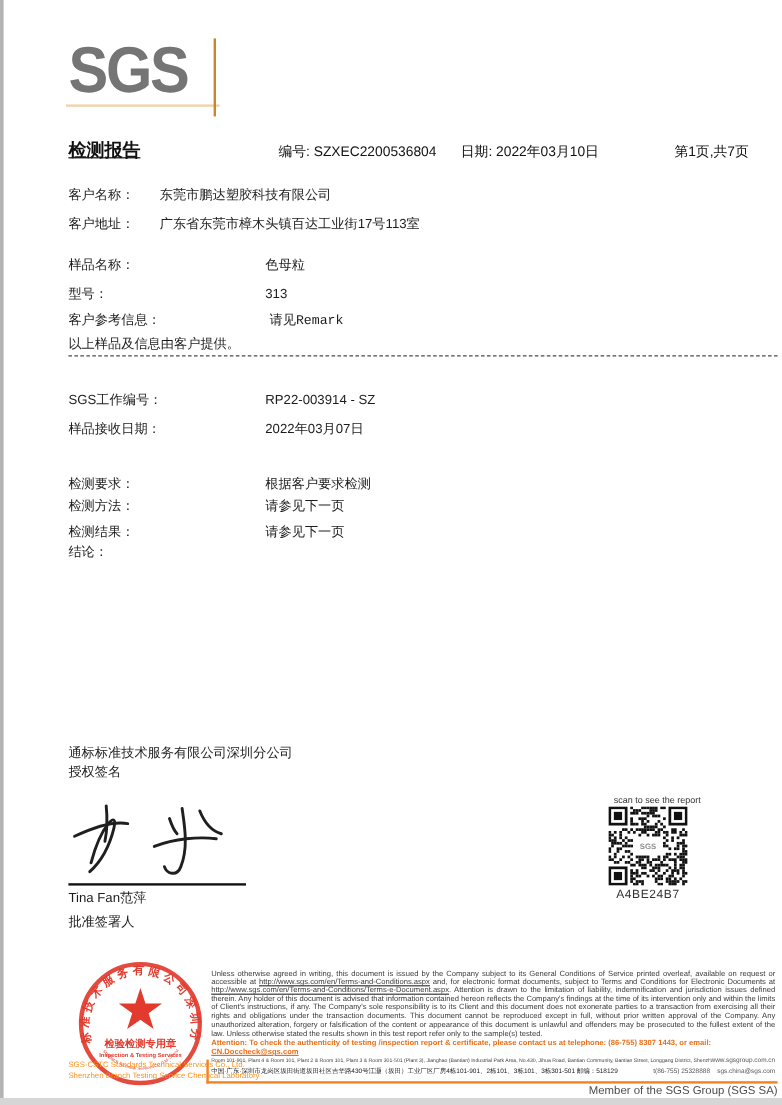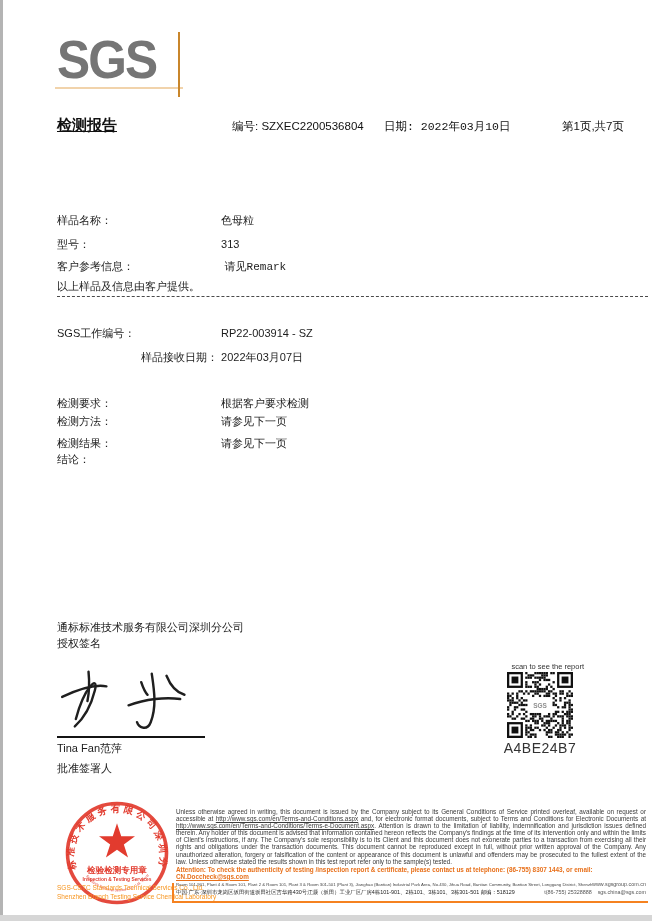--- a/index.html
+++ b/index.html
@@ -14,21 +14,21 @@
   .doc-title{font-weight:bold;font-size:15px;color:#111;}
   .meta{font-size:11.5px;color:#111;}
   .row{position:absolute;left:57px;font-size:11px;white-space:nowrap;}
   .row .lbl{display:inline-block;color:#1c1c1c;}
   .w73{width:73px;} .w161{width:161px;}
   .dash{position:absolute;left:57px;width:591px;border-top:1.6px dashed #4a4a4a;}
   .concl{position:absolute;left:218px;width:428px;font-size:11px;line-height:17.6px;color:#1c1c1c;text-align:justify;}
   .sig-text{font-size:11px;color:#1c1c1c;}
   .underline{position:absolute;height:2px;background:#141414;}
   .qr-caption{font-size:7.5px;color:#333;text-align:right;}
-  .qr-code-text{font-size:14px;color:#333;text-align:center;letter-spacing:.5px;}
+  .qr-code-text{font-size:10px;color:#333;text-align:center;letter-spacing:.5px;}
   .org-orange{font-size:6.5px;color:#f7941d;white-space:nowrap;}
   .fineprint{position:absolute;left:176px;top:808px;width:470px;}
   .fineprint p{margin:0;font-size:6.35px;line-height:7.1px;color:#3b3b3b;text-align:justify;}
   .fineprint a{color:#3b3b3b;text-decoration:underline;}
   .attention{margin-top:1px;font-size:6.35px;line-height:7.1px;color:#e8701a;font-weight:bold;}
   .attention .em{text-decoration:underline;}
   .addr-row{display:flex;justify-content:space-between;align-items:baseline;margin-top:1.5px;}
   .addr-en{font-size:4.3px;color:#444;flex:1;padding-right:4px;white-space:nowrap;overflow:hidden;}
   .addr-cn{font-size:5.4px;color:#222;flex:1;padding-right:4px;white-space:nowrap;overflow:hidden;}
   .addr-right{font-size:5.4px;color:#555;white-space:nowrap;}
@@ -44,26 +44,34 @@
 
   <div class="abs logo" style="left:57px;top:28px;">SGS</div>
   <div class="rule-tan" style="left:55px;top:87px;width:128px;"></div>
   <div class="rule-orange-v" style="left:178px;top:32px;height:65px;"></div>
 
   <div class="abs doc-title" style="left:57px;top:116px;text-decoration:underline;">检测报告</div>
   <div class="abs meta" style="left:232px;top:119px;">
     <span>编号:</span>
     <span>SZXEC2200536804</span>
   </div>
-  <div class="abs meta" style="left:384px;top:119px;font-family:Liberation Mono, monospace;">
+  <div class="abs meta" style="left:384px;top:119px;">
     <span>日期:</span>
     <span>2022年03月10日</span>
   </div>
   <div class="abs meta" style="left:562px;top:119px;">第1页,共7页</div>
 
+  <div class="row" style="top:155px;">
+    <span class="lbl w73">客户名称：</span>
+    <span>东莞市鹏达塑胶科技有限公司</span>
+  </div>
+  <div class="row" style="top:179px;">
+    <span class="lbl w73">客户地址：</span>
+    <span>广东省东莞市樟木头镇百达工业街17号113室</span>
+  </div>
 
   <div class="row" style="top:213px;">
     <span class="lbl w161">样品名称：</span>
     <span>色母粒</span>
   </div>
   <div class="row" style="top:237px;">
     <span class="lbl w161">型号：</span>
     <span>313</span>
   </div>
   <div class="row" style="top:259px;font-family:Liberation Mono, monospace;">
@@ -71,21 +79,21 @@
     <span>请见Remark</span>
   </div>
   <div class="row" style="top:279px;">以上样品及信息由客户提供。</div>
 
   <div class="dash" style="top:296px;"></div>
 
   <div class="row" style="top:326px;">
     <span class="lbl w161">SGS工作编号：</span>
     <span>RP22-003914 - SZ</span>
   </div>
-  <div class="row" style="top:350px;text-align:right;">
+  <div class="row" style="top:350px;">
     <span class="lbl w161">样品接收日期：</span>
     <span>2022年03月07日</span>
   </div>
   <div class="row" style="top:396px;">
     <span class="lbl w161">检测要求：</span>
     <span>根据客户要求检测</span>
   </div>
   <div class="row" style="top:436px;">
     <span class="lbl w161">检测结果：</span>
     <span>请参见下一页</span>
@@ -433,15 +441,16 @@
     </div>
     <div class="addr-row">
       <span class="addr-cn">中国·广东·深圳市龙岗区坂田街道坂田社区吉华路430号江灏（坂田）工业厂区厂房4栋101-901、2栋101、3栋101、3栋301-501  邮编：518129</span>
       <span class="addr-right" style="margin-right:6px;">t(86-755) 25328888</span>
       <span class="addr-right">sgs.china@sgs.com</span>
     </div>
   </div>
 
   <div class="rule-footer-v"></div>
   <div class="rule-footer"></div>
+  <div class="member">Member of the SGS Group (SGS SA)</div>
 
   <div class="edge-bottom"></div>
 </div>
 
 </body></html>

